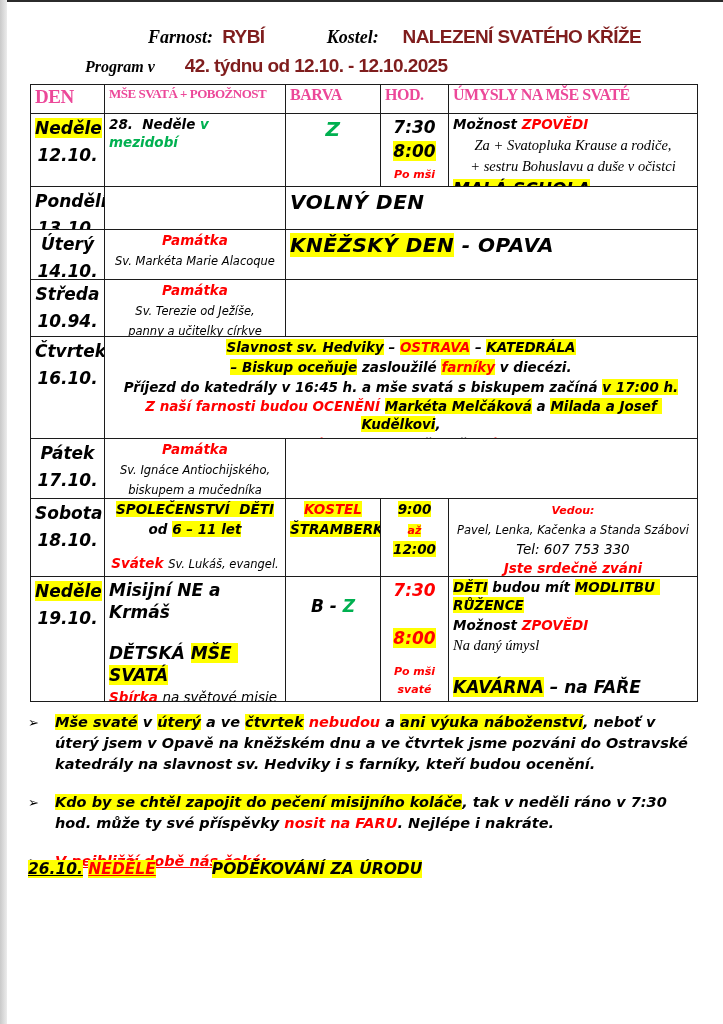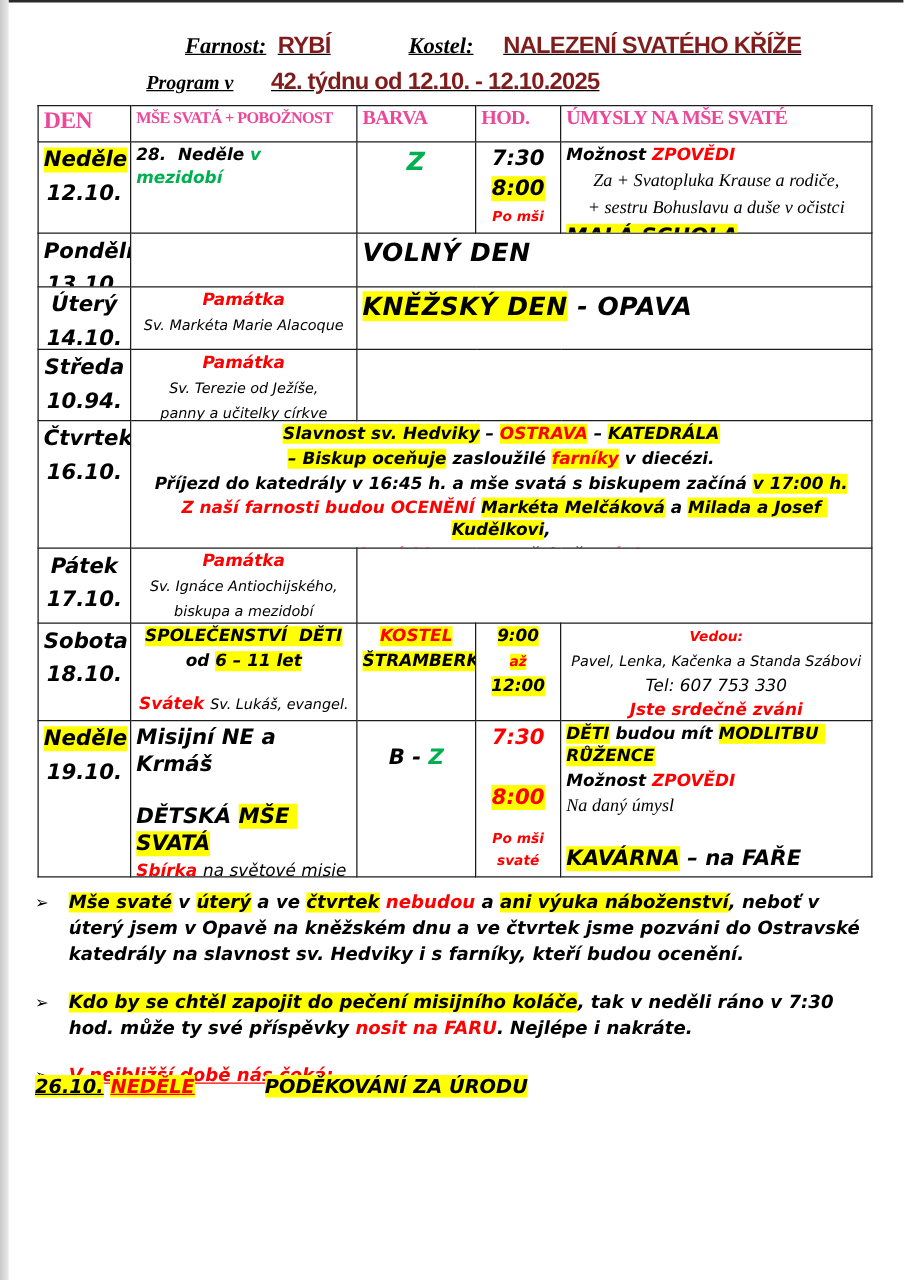--- a/index.html
+++ b/index.html
@@ -8,24 +8,24 @@
     width:723px;height:1024px;
     background:#fff;
     overflow:hidden;
     font-family:"DejaVu Sans",sans-serif;
   }
   
   .scan-left{position:absolute;left:0;top:0;width:7px;height:1024px;background:linear-gradient(90deg,#c9c9c9,#ececec);}
   .scan-top{position:absolute;left:7px;top:0;width:716px;height:2px;background:#2b2b2b;}
 
   
-  .titleblock{position:absolute;left:0;top:26px;width:641px;text-decoration:underline;}
+  .titleblock{position:absolute;left:0;top:26px;width:641px;}
   .t-line{display:flex;align-items:baseline;white-space:nowrap;}
   .t-line1{margin-left:148px;}
-  .t-line2{margin-left:117px;margin-top:7px;}
+  .t-line2{margin-left:85px;margin-top:7px;}
   .lbl{font-family:"Liberation Serif",serif;font-style:italic;font-weight:700;font-size:18px;color:#000;}
   .impact{font-family:"Liberation Sans",sans-serif;font-weight:700;letter-spacing:-0.6px;font-size:19px;color:#7f1d1d;}
   .sp1{display:inline-block;width:10px;}
   .sp2{display:inline-block;width:68px;}
   .sp3{display:inline-block;width:26px;}
 
   
   table.sched{
     position:absolute;left:30px;top:84px;
     border-collapse:collapse;table-layout:fixed;
@@ -235,21 +235,21 @@
           <td class="daycell">
             <div class="cell" style="height: 56px;">
               <div class="ln "><span class="seg ">Pátek</span></div>
               <div class="ln "><span class="seg ">17.10.</span></div>
             </div>
           </td>
           <td class="c-center">
             <div class="cell" style="height: 56px;">
               <div class="ln "><span class="seg red">Památka</span></div>
               <div class="ln "><span class="seg sm">Sv. Ignáce Antiochijského,</span></div>
-              <div class="ln "><span class="seg sm">biskupa a mezidobí</span></div>
+              <div class="ln "><span class="seg sm">biskupem a mučedníka</span></div>
             </div>
           </td>
           <td colspan="3" class="">
             <div class="cell" style="height: 56px;"></div>
           </td>
         </tr>
         <tr style="height: 78px;">
           <td class="daycell">
             <div class="cell" style="height: 74px;">
               <div class="ln "><span class="seg ">Sobota</span></div>

